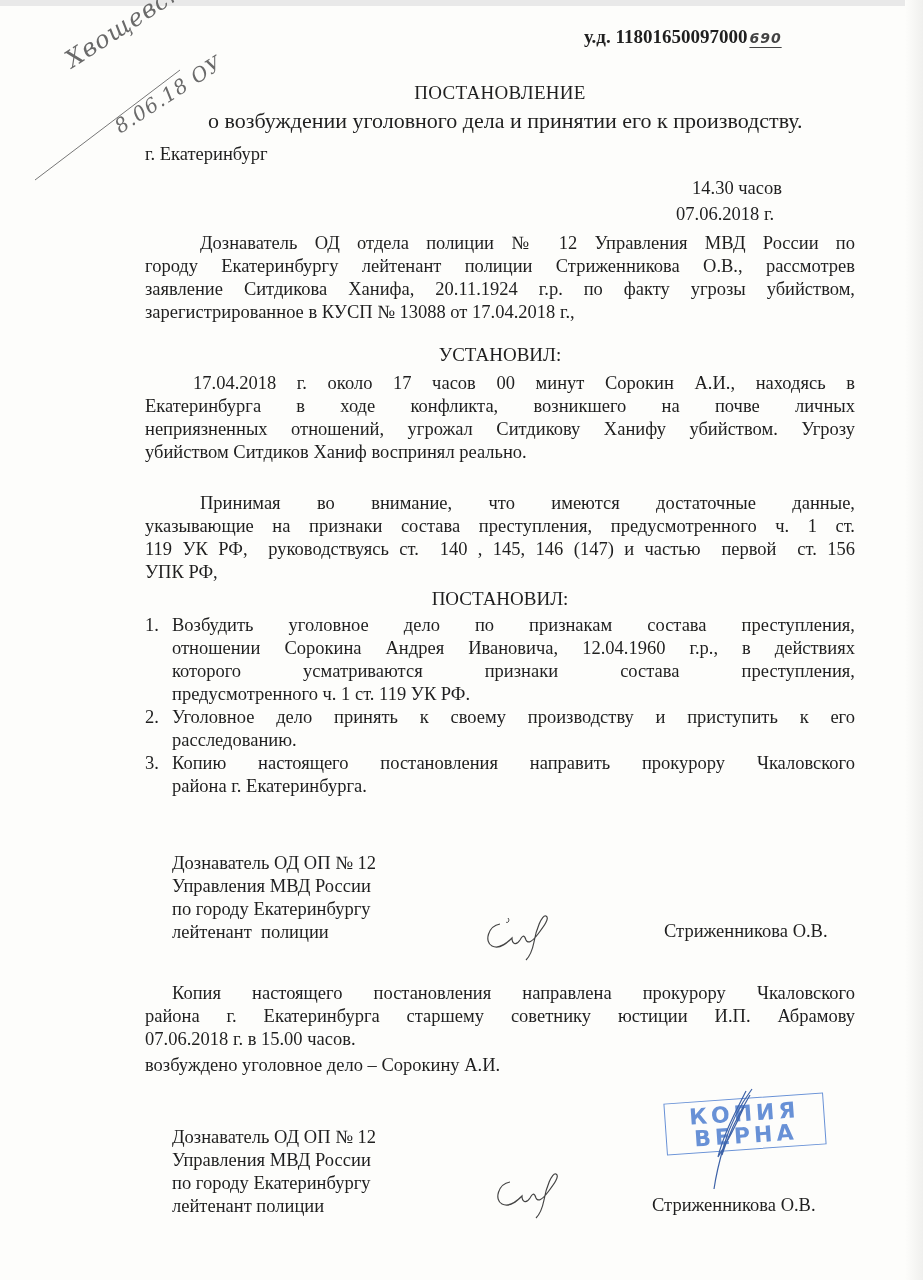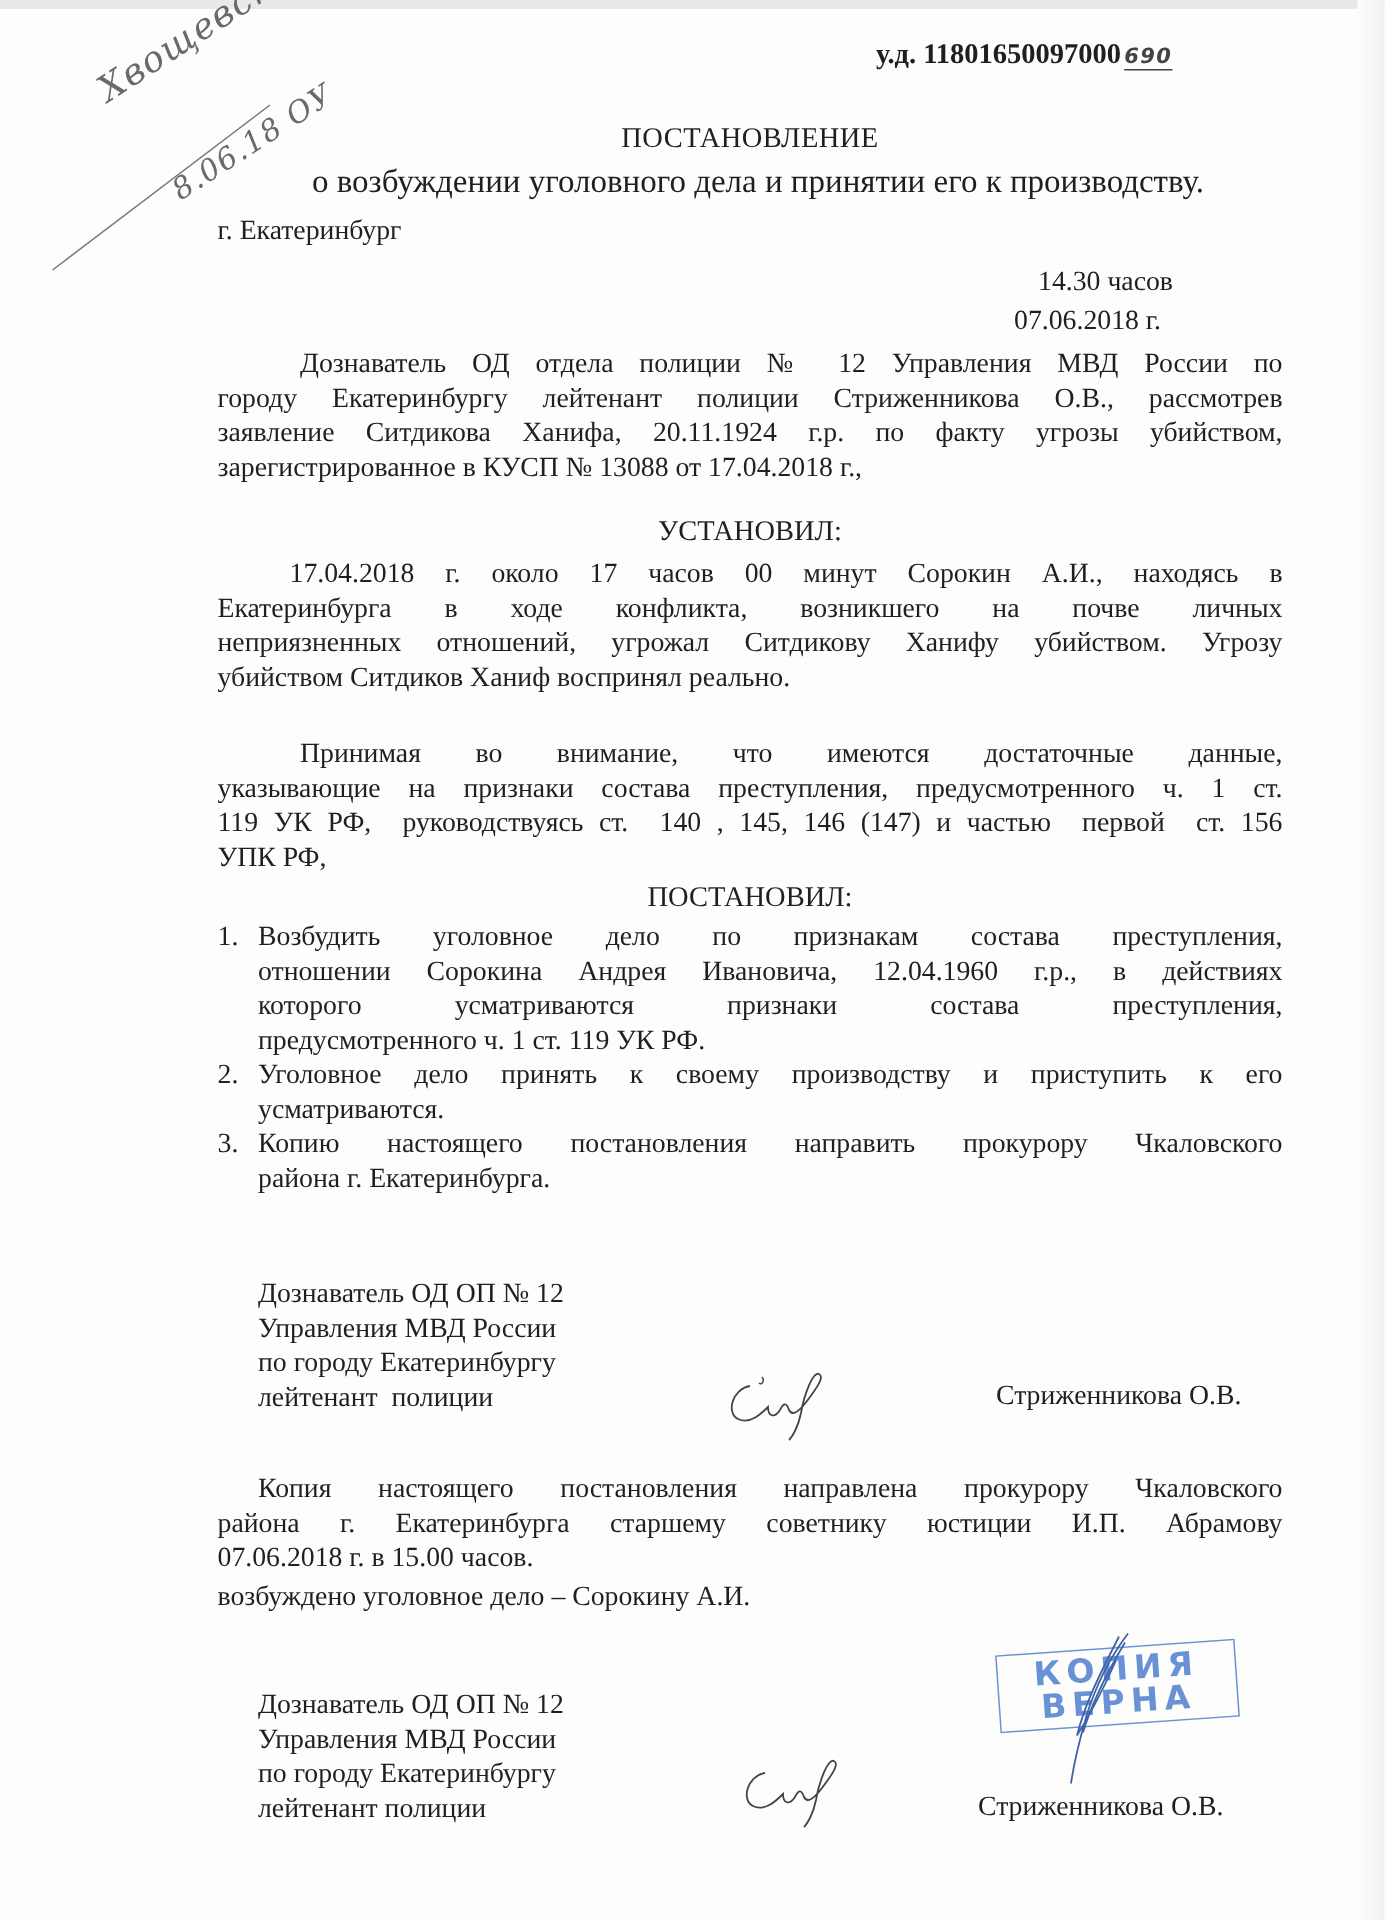--- a/index.html
+++ b/index.html
@@ -90,21 +90,21 @@
     <div class="li">
       <span class="num">1.</span>
       <span class="ln">Возбудить уголовное дело по признакам состава преступления,</span>
       <span class="ln">отношении Сорокина Андрея Ивановича, 12.04.1960 г.р., в действиях</span>
       <span class="ln">которого усматриваются признаки состава преступления,</span>
       <span class="ln last">предусмотренного ч. 1 ст. 119 УК РФ.</span>
     </div>
     <div class="li">
       <span class="num">2.</span>
       <span class="ln">Уголовное дело принять к своему производству и приступить к его</span>
-      <span class="ln last">усматриваются.</span>
+      <span class="ln last">расследованию.</span>
     </div>
     <div class="li">
       <span class="num">3.</span>
       <span class="ln">Копию настоящего постановления направить прокурору Чкаловского</span>
       <span class="ln last">района г. Екатеринбурга.</span>
     </div>
   </div>
 
   <div class="sig-block" style="top:852px;">
     <div>Дознаватель ОД ОП № 12</div>

